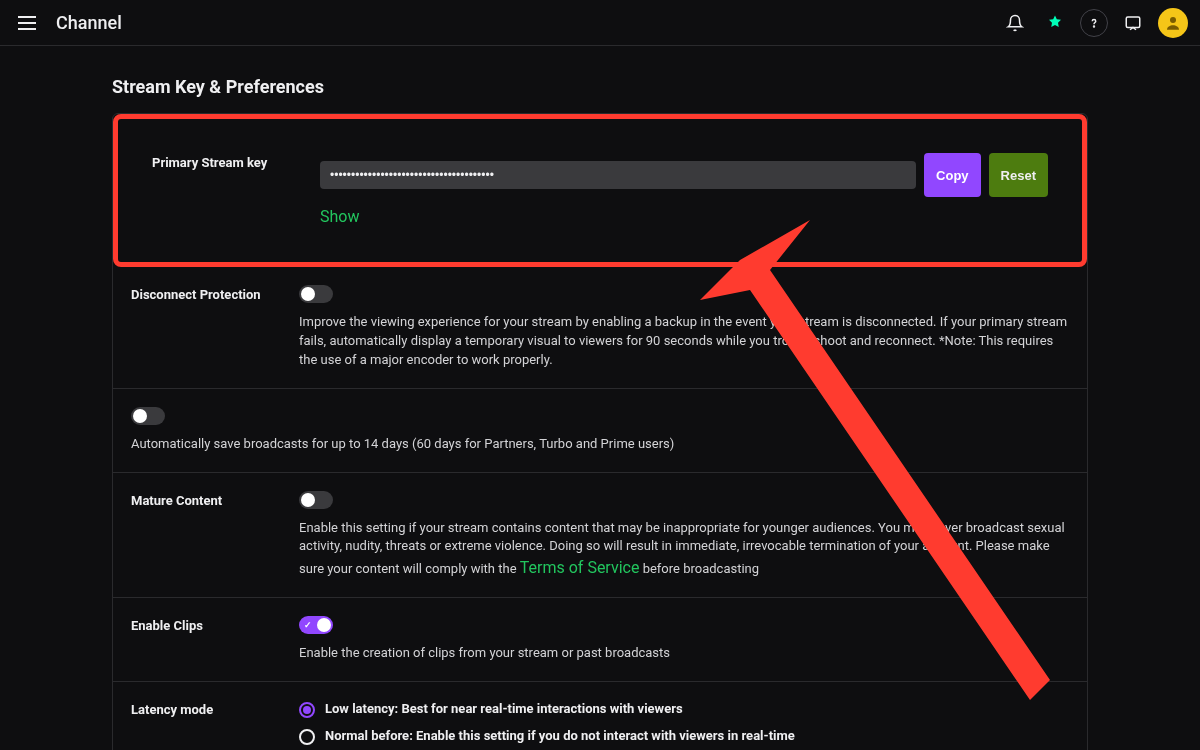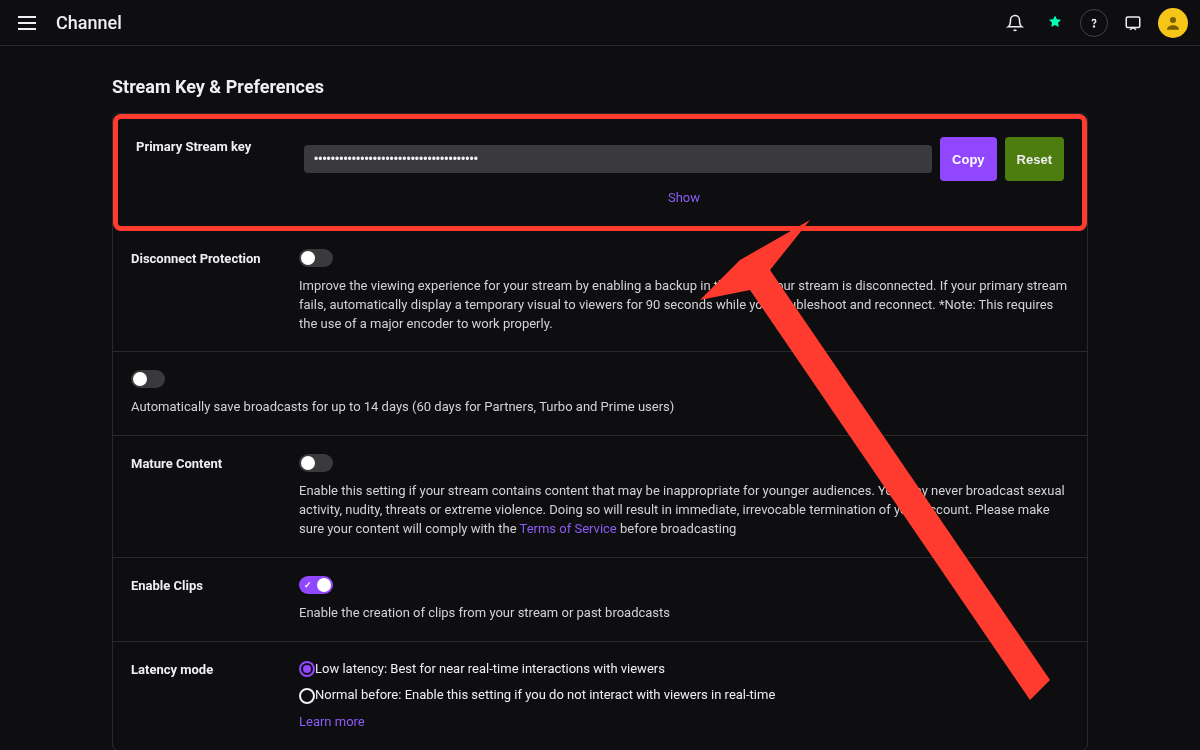--- a/index.html
+++ b/index.html
@@ -63,47 +63,47 @@
   .key-input {
     flex:1; background:#3a3a3d; border:none; height:28px; border-radius:4px;
     padding: 0 10px; color:#efeff1; font-size:12px;
   }
   .btn {
     height:44px; padding: 0 12px; border:none; border-radius:4px;
     font-size:13px; font-weight:600; cursor:pointer;
   }
   .btn-primary { background:#9147ff; color:#fff; }
   .btn-secondary { background:#4d7c0f; color:#efeff1; }
-  .link { color:#8b5cf6; font-size:13px; cursor:pointer;text-align:center; }
+  .link { color:#22c55e; font-size:16px; cursor:pointer; }
   .desc { margin-top: 10px; }
   .toggle {
     width:34px; height:18px; border-radius:10px; background:#3a3a3d;
     position:relative; cursor:pointer; margin-bottom: 2px;
   }
   .toggle .knob {
     width:14px; height:14px; background:#fff; border-radius:50%;
     position:absolute; top:2px; left:2px;
   }
   .toggle.on { background:#9147ff; }
   .toggle.on .knob { left:18px; }
   .toggle.on .check {
     position:absolute; left:5px; top:3px; color:#fff; font-size:9px; font-weight:bold;
   }
-  .radio-row { display:flex; align-items:center; margin-bottom:8px;}
+  .radio-row { display:flex; align-items:center; gap:10px; margin-bottom:8px;font-weight:bold;}
   .radio {
     width:16px; height:16px; border:2px solid #efeff1; border-radius:50%;
     display:flex; align-items:center; justify-content:center; cursor:pointer;
   }
   .radio.selected { border-color:#9147ff; }
   .radio.selected .dot { width:8px; height:8px; background:#9147ff; border-radius:50%; }
   .radio-label { font-size:13px; color:#efeff1; }
   .highlight-box {
     border: 5px solid #ff3b2f;
     border-radius: 8px;
-    padding: 0;
+    padding: 16px;
   }
   .highlight-box .row { border-bottom:none; }
   
   .arrow-svg {
     position:absolute;
     left: 700px;
     top: 160px;
     pointer-events:none;
   }
 </style>

